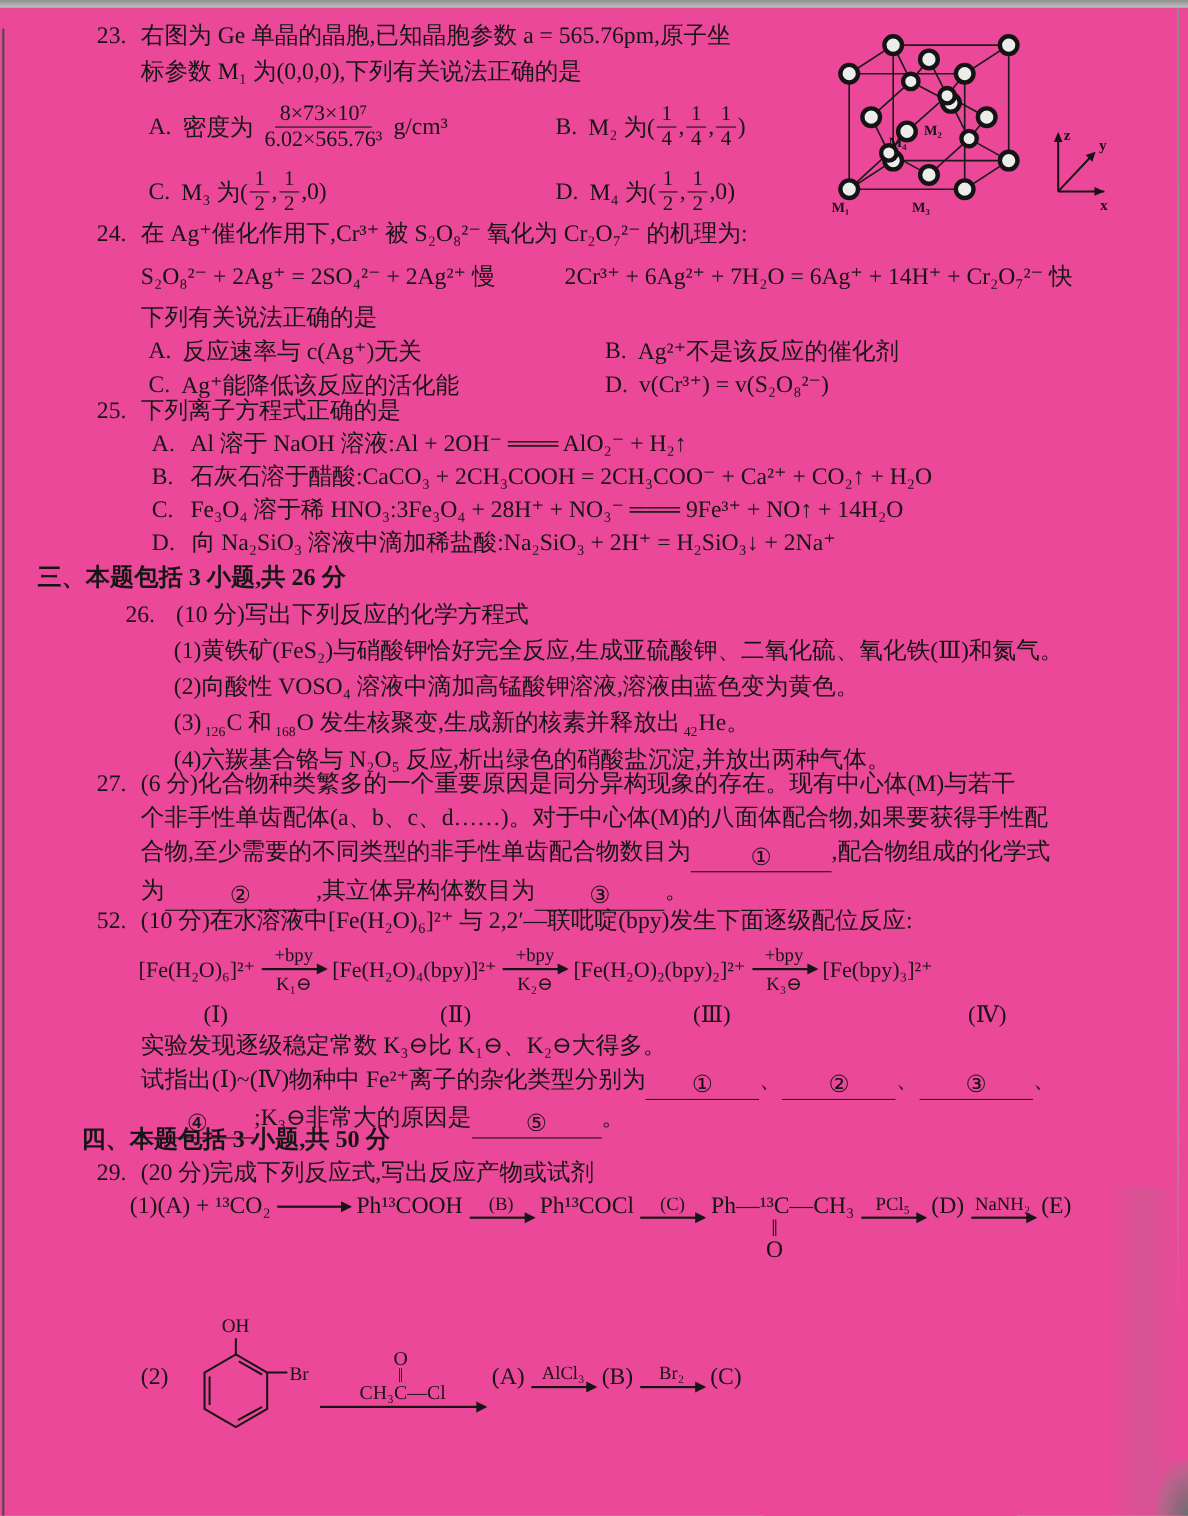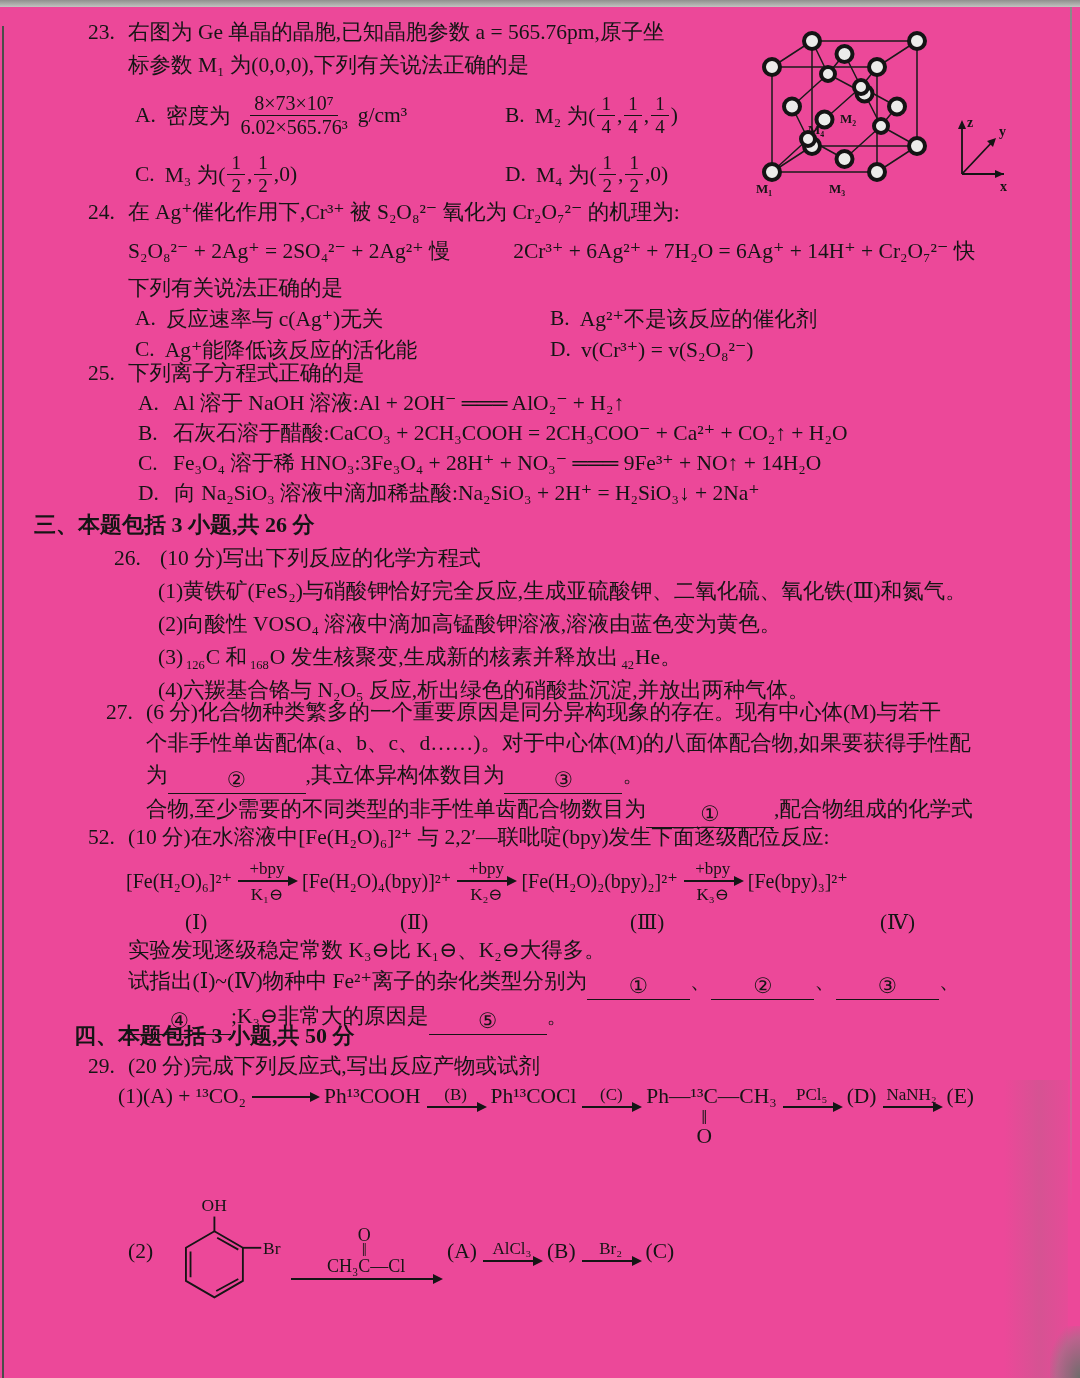--- a/index.html
+++ b/index.html
@@ -281,33 +281,33 @@
           <span>16</span>
           <span>8</span>
         </span><span>O</span><span> 发生核聚变,生成新的核素并释放出</span><span class="iso">
           <span>4</span>
           <span>2</span>
         </span><span>He</span><span>。</span>
     </div>
     <div class="item"><span>(4)六羰基合铬与 N₂O₅ 反应,析出绿色的硝酸盐沉淀,并放出两种气体。</span></div>
   </div>
 
-  <div class="blk t" style="top:697px;padding-left:18px;">
+  <div class="blk t" style="top:697px;">
     <div class="qline" style="line-height:31px;">
       <span class="qnum">27.</span>
       <span>(6 分)化合物种类繁多的一个重要原因是同分异构现象的存在。现有中心体(M)与若干</span>
     </div>
     <div class="qline" style="line-height:31px;">
       <span>个非手性单齿配体(a、b、c、d……)。对于中心体(M)的八面体配合物,如果要获得手性配</span>
     </div>
+    <div class="qline" style="line-height:31px;">
+      <span>合物,至少需要的不同类型的非手性单齿配合物数目为</span><span class="blank w120"><span>①</span></span><span>,配合物组成的化学式</span>
+    </div>
     <div class="qline" style="line-height:33px;">
       <span>为</span><span class="blank w130"><span>②</span></span><span>,其立体异构体数目为</span><span class="blank w110"><span>③</span></span><span>。</span>
-    </div>
-    <div class="qline" style="line-height:31px;">
-      <span>合物,至少需要的不同类型的非手性单齿配合物数目为</span><span class="blank w120"><span>①</span></span><span>,配合物组成的化学式</span>
     </div>
   </div>
 
   <div class="blk t" style="top:822px;">
     <div class="qline" style="line-height:30px;">
       <span class="qnum">52.</span>
       <span>(10 分)在水溶液中[Fe(H₂O)₆]²⁺ 与 2,2′—联吡啶(bpy)发生下面逐级配位反应:</span>
     </div>
     <div class="chain" style="height:58px;">
       <span>[Fe(H₂O)₆]²⁺</span>

